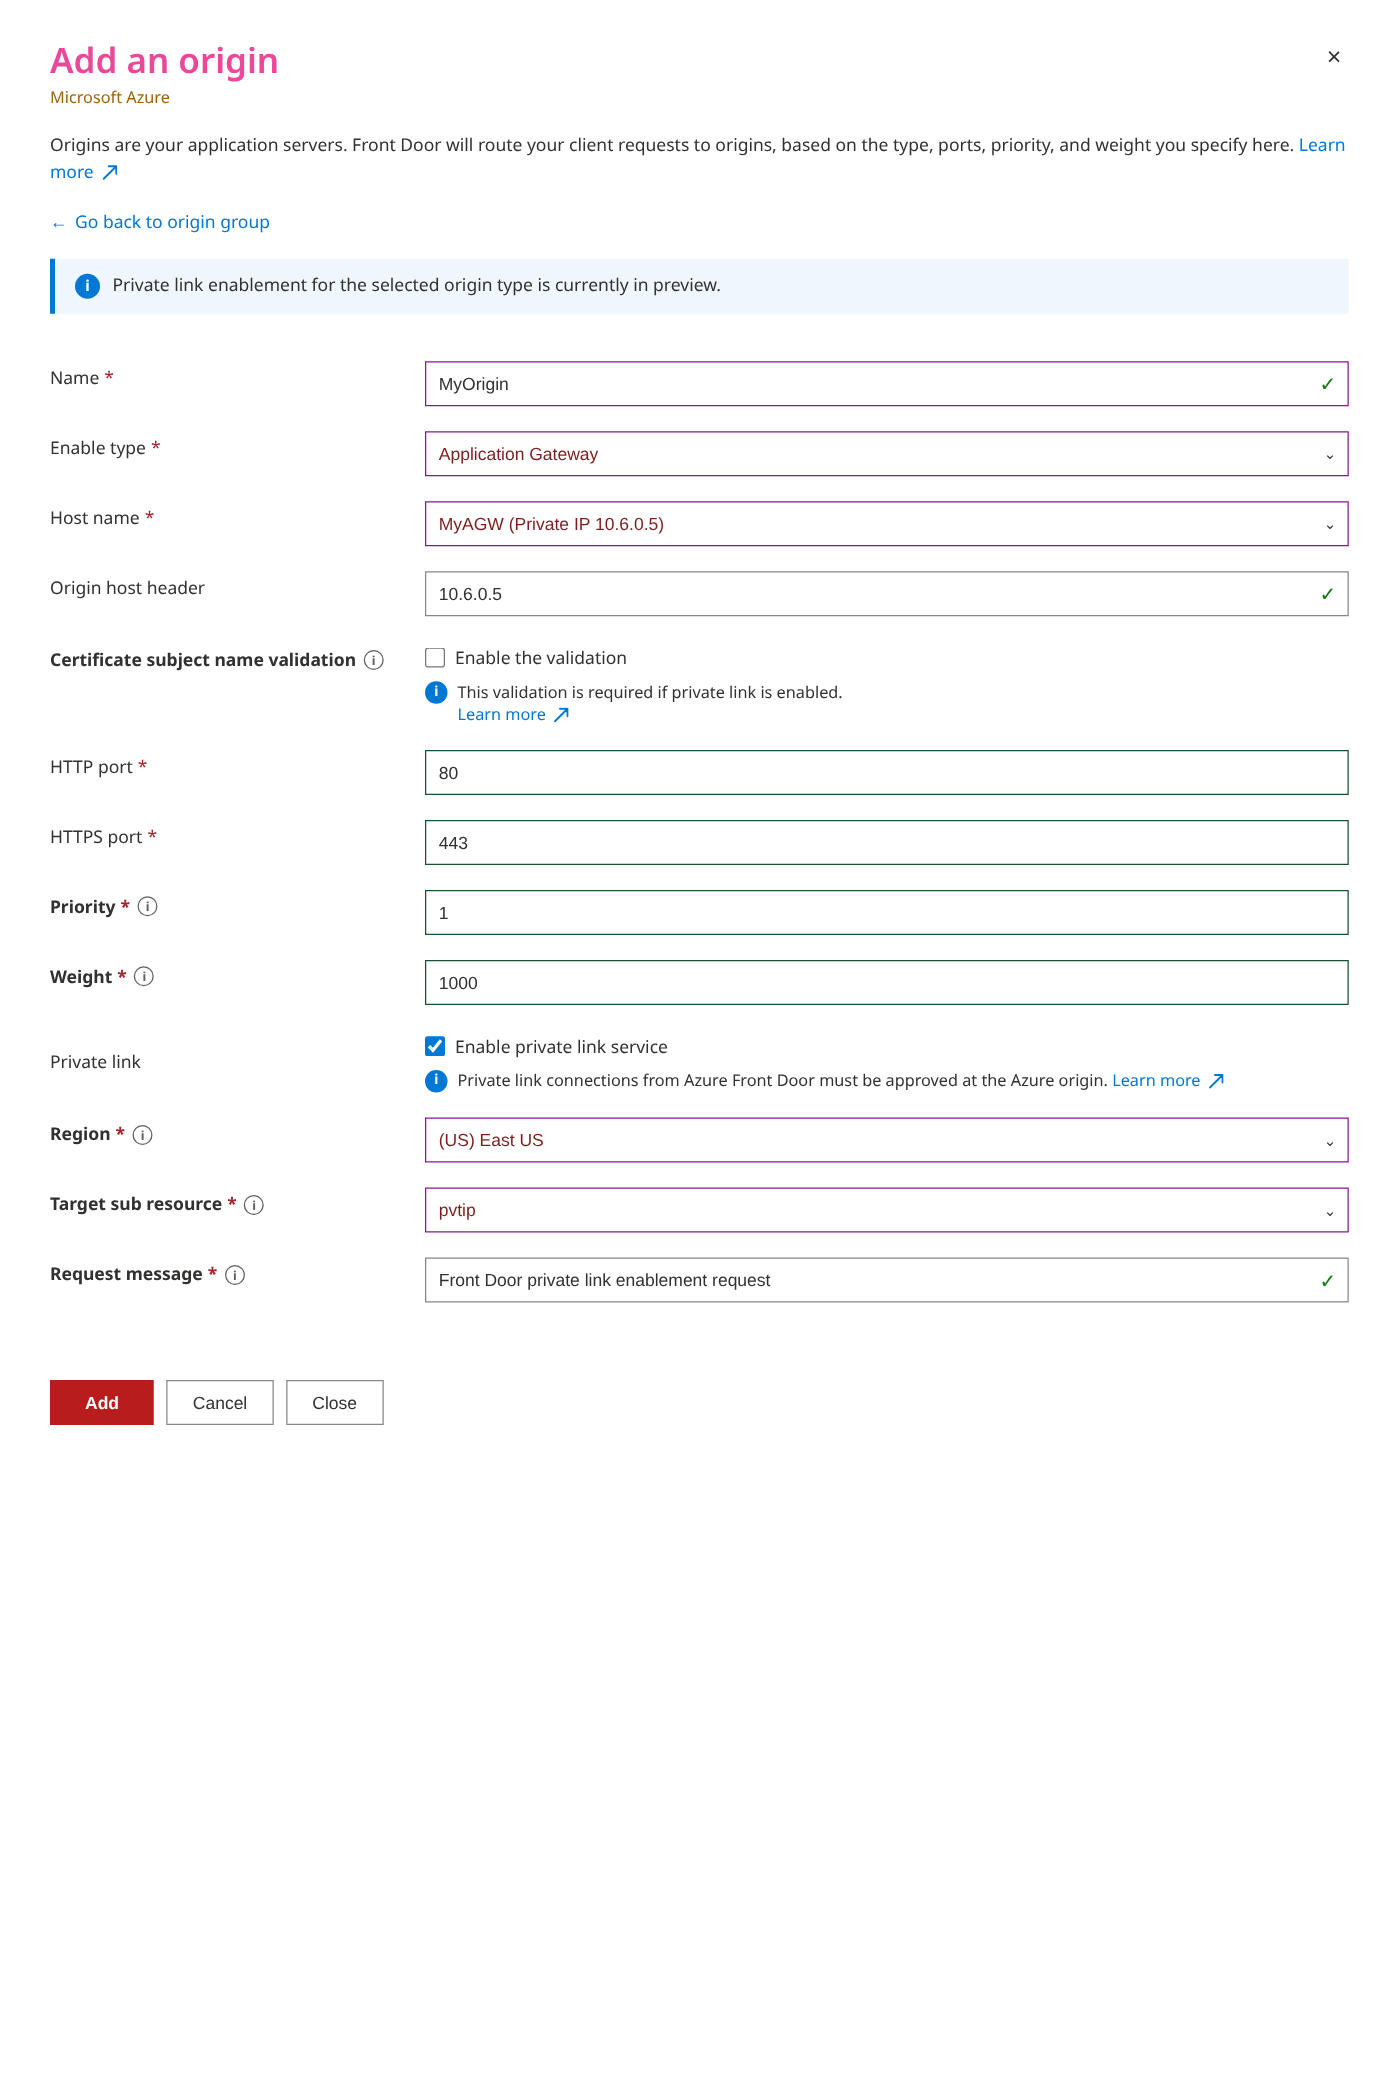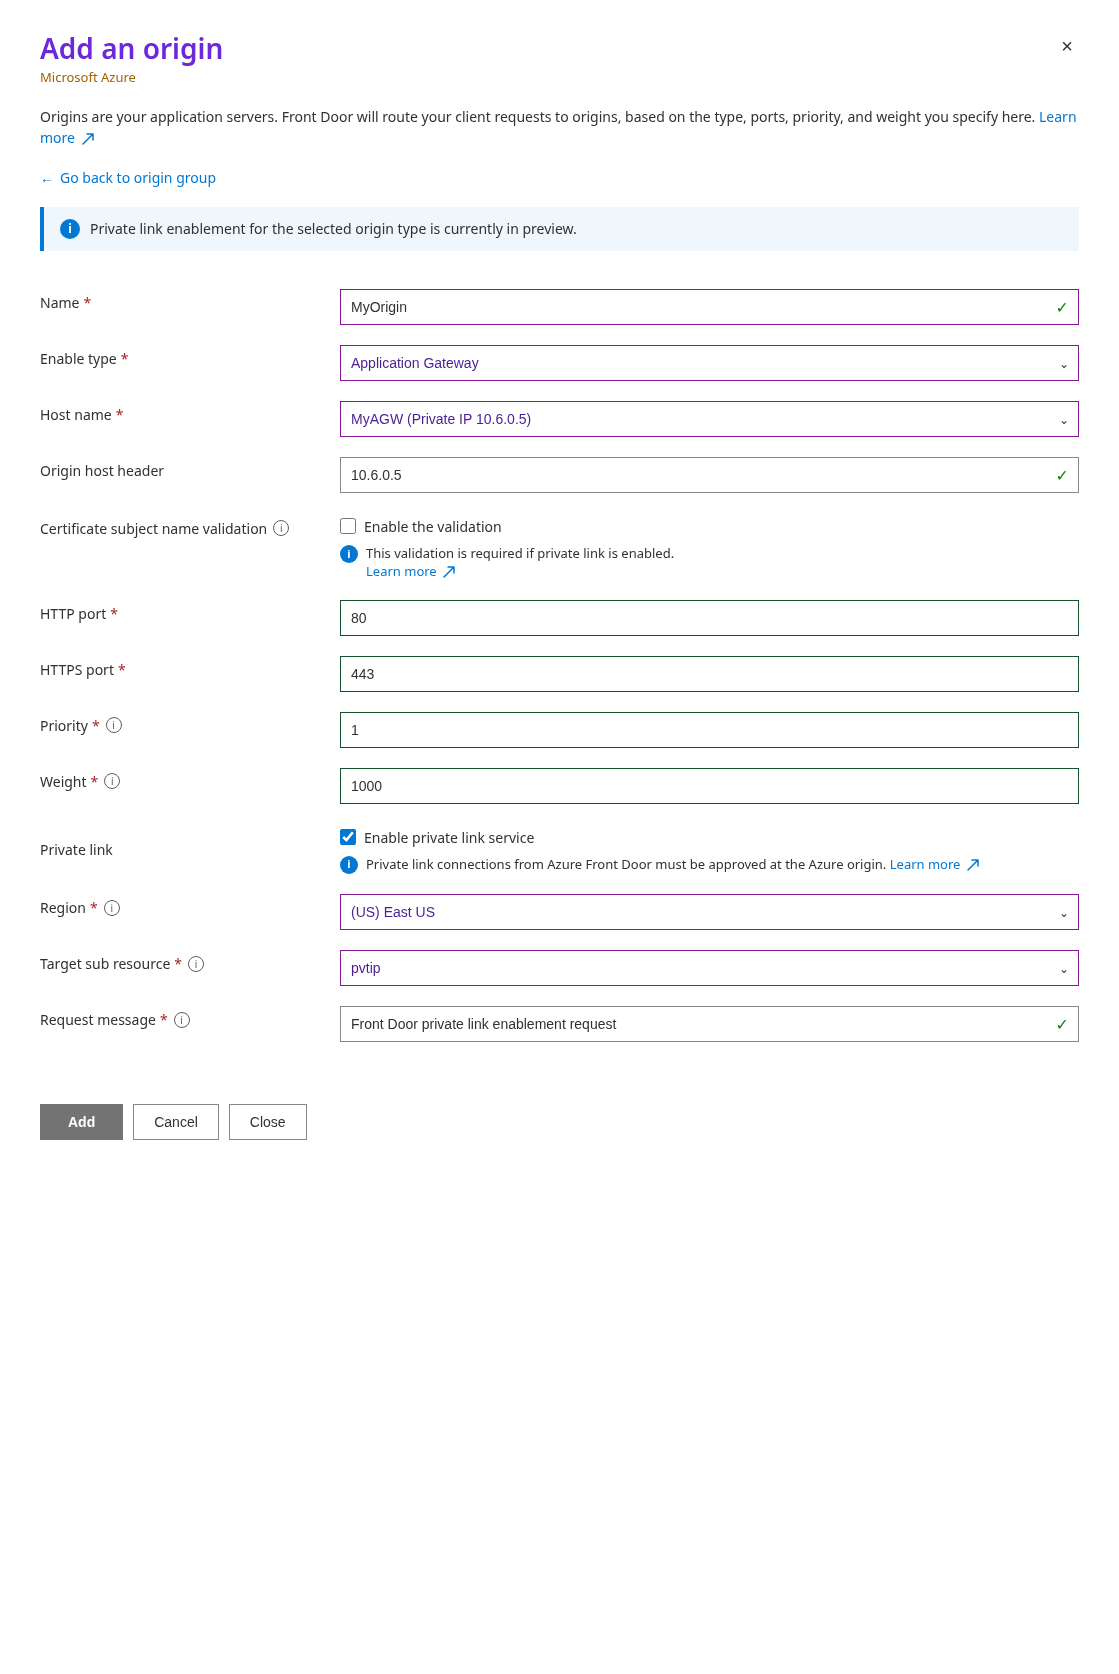--- a/index.html
+++ b/index.html
@@ -20,21 +20,21 @@
     }
     .panel-header {
       display: flex;
       justify-content: space-between;
       align-items: flex-start;
       margin-bottom: 6px;
     }
     .panel-title {
       font-size: 28px;
       font-weight: 600;
-      color: #6d28d9;
+      color: #ec4899;
       line-height: 1.2;
     }
     .panel-subtitle {
       font-size: 13px;
       color: #a16207;
       margin-top: 2px;
     }
     .close-btn {
       background: none;
       border: none;
@@ -151,21 +151,21 @@
       top: 50%;
       transform: translateY(-50%);
       color: #107c10;
       font-size: 16px;
     }
     .select-field {
       width: 100%;
       border: 1px solid #8a8886;
       padding: 6px 36px 6px 10px;
       font-size: 14px;
-      color: #4c1d95;
+      color: #7f1d1d;
       outline: none;
       height: 36px;
       background: #fff;
       appearance: none;
       cursor: pointer;
       position: relative;
     }
     .select-wrapper {
       position: relative;
       width: 100%;
@@ -254,21 +254,21 @@
       color: #0078d4;
       text-decoration: none;
     }
     .footer-buttons {
       display: flex;
       gap: 10px;
       margin-top: 32px;
       padding-top: 20px;
     }
     .btn-primary {
-      background: #737373;
+      background: #b91c1c;
       color: #fff;
       border: none;
       padding: 8px 28px;
       font-size: 14px;
       font-weight: 600;
       cursor: pointer;
       height: 36px;
     }
     .btn-secondary {
       background: #fff;
@@ -283,20 +283,21 @@
       display: inline-block;
       width: 12px;
       height: 12px;
       margin-left: 3px;
       vertical-align: middle;
     }
     .label-text {
       display: flex;
       align-items: center;
       gap: 4px;
+      font-weight: bold;
     }
   </style>
 </head>
 <body>
 
 <div class="panel">
 
   <div class="panel-header">
     <div>
       <div class="panel-title">Add an origin</div>

